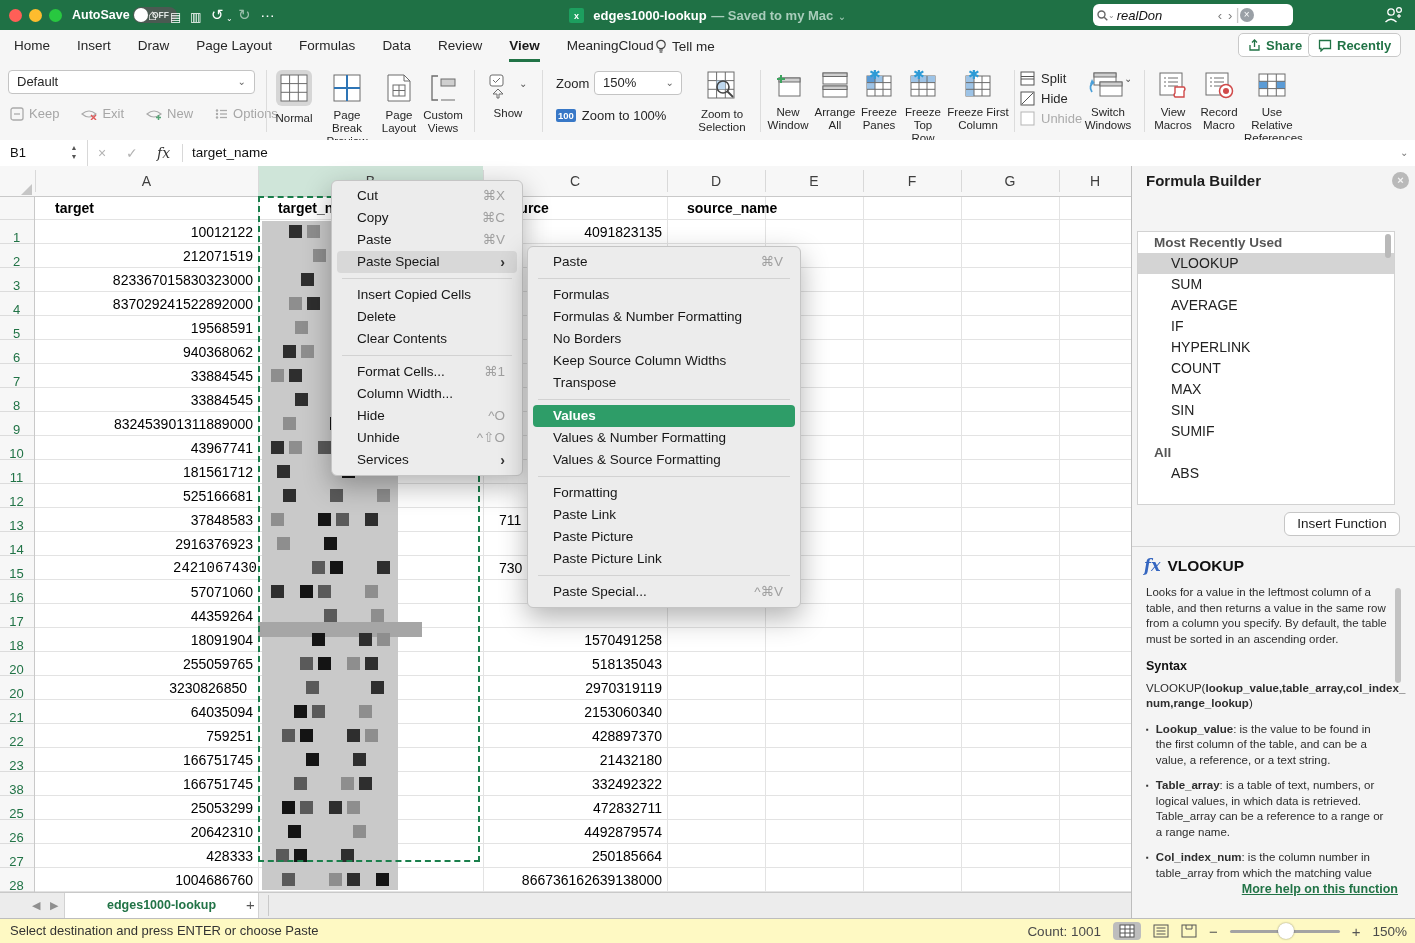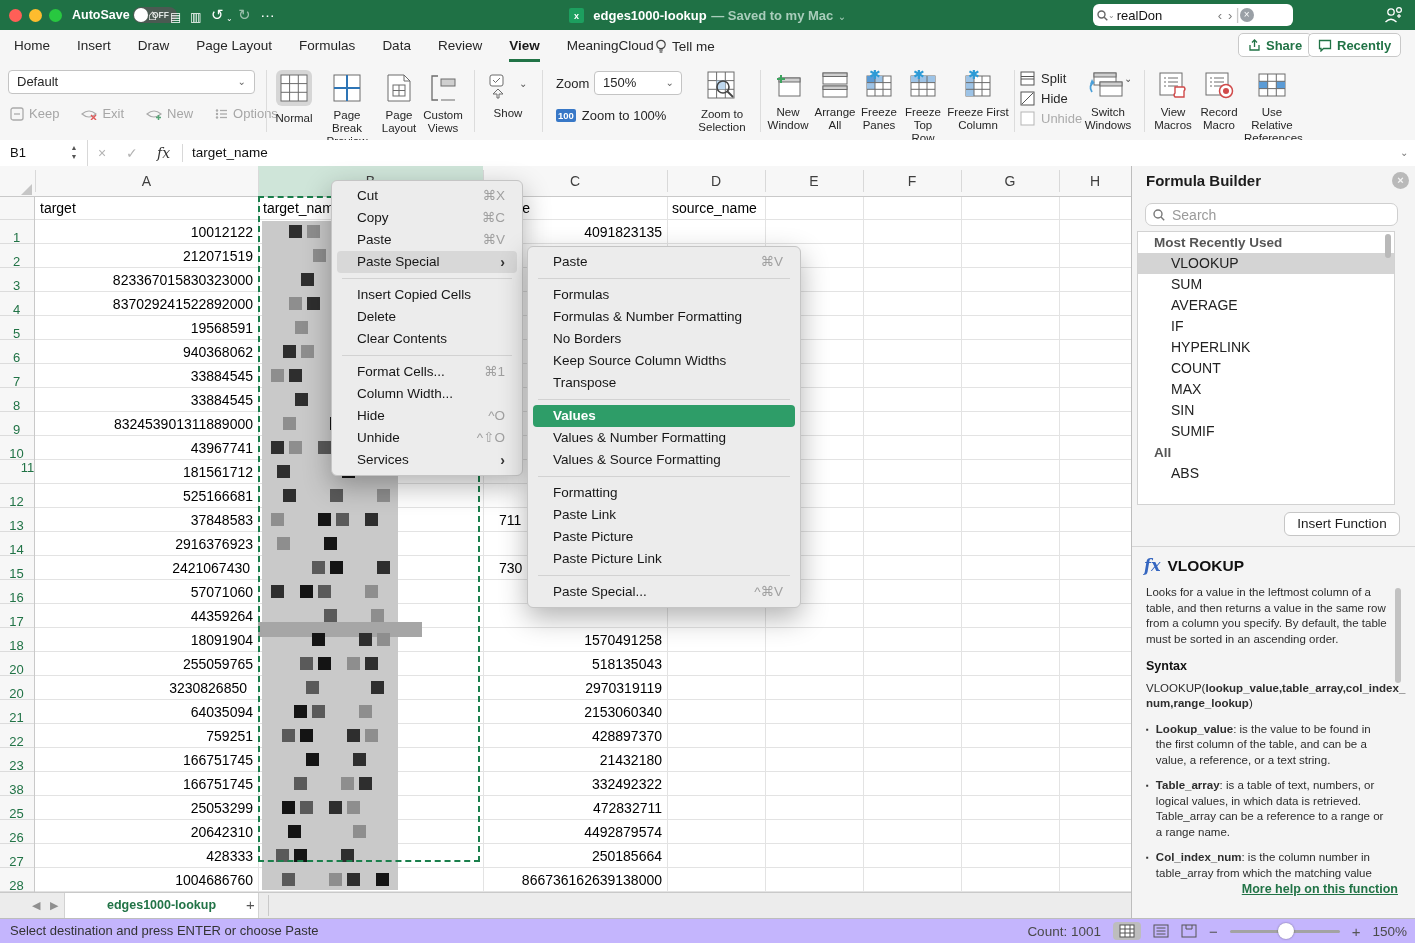--- a/index.html
+++ b/index.html
@@ -17,21 +17,21 @@
   #autosave-lbl{left:72px;top:8px;color:#fff;font-size:12.5px;font-weight:bold;}
   #autosave-toggle{left:133px;top:7px;width:44px;height:16px;background:#4b5a52;border-radius:9px;}
   #autosave-knob{left:1px;top:1px;width:14px;height:14px;border-radius:50%;background:#fff;}
   #autosave-state{left:19px;top:3px;color:#dfe5e2;font-size:8.5px;font-weight:bold;}
   .tb-ico{top:5px;color:#fff;font-size:15px;line-height:20px;}
   #doc-title-wrap{left:0;top:0;width:1415px;height:30px;text-align:center;line-height:30px;}
   #doc-title{color:#fff;font-size:13px;font-weight:bold;}
   #doc-status{color:#a9cdbb;font-size:13px;font-weight:bold;}
   #doc-status-chev{color:#a9cdbb;font-size:10px;}
   #tb-search{left:1093px;top:4px;width:200px;height:22px;background:#fff;border-radius:6px;display:flex;align-items:center;padding:0 4px;box-sizing:border-box;}
-  #tb-search input{border:none;outline:none;font-size:13px;width:96px;font-family:inherit;color:#111;background:transparent;}
+  #tb-search input{border:none;outline:none;font-size:13px;width:96px;font-family:inherit;color:#111;background:transparent;font-style:italic;}
   .srch-nav{color:#7c7c7c;font-size:13px;padding:0 3px;}
   #srch-clear{width:14px;height:14px;border-radius:50%;background:#9aa0a6;color:#fff;font-size:10px;line-height:14px;text-align:center;}
 
   
   #tabrow{left:0;top:30px;width:1415px;height:32px;background:#f6f6f6;border-bottom:1px solid #e2e2e2;}
   .rtab{position:relative;display:inline-block;font-size:13.5px;color:#262626;padding:8px 0 6px 0;margin-right:27px;}
   .rtab.active{font-weight:bold;color:#1a1a1a;border-bottom:3px solid #217346;}
   #tabs-wrap{left:14px;top:0;height:32px;white-space:nowrap;}
   #tellme{display:inline-flex;align-items:center;gap:5px;font-size:13.5px;color:#262626;}
   .hdr-btn{top:3px;height:24px;border:1px solid #c9c9c9;border-radius:5px;background:#fff;display:flex;align-items:center;gap:5px;padding:0 9px;font-size:13px;color:#217346;font-weight:bold;box-sizing:border-box;}
@@ -74,21 +74,21 @@
   .colhdr-sep{position:absolute;top:4px;width:1px;height:22px;background:#d9d9d9;}
   #bhdr-sel{left:258px;top:0;width:225px;height:30px;background:#cfe5d9;}
   #corner-tri{left:21px;top:18px;width:0;height:0;border-left:11px solid transparent;border-bottom:11px solid #c6c6c6;}
   #grid{left:0;top:30px;width:1131px;height:696px;
         background-image:repeating-linear-gradient(to bottom,transparent 0 23px,#e3e3e3 23px 24px);}
   #gutter{left:0;top:30px;width:35px;height:696px;background:#f7f7f7;border-right:1px solid #c9c9c9;box-sizing:border-box;
         background-image:repeating-linear-gradient(to bottom,transparent 0 23px,#dcdcdc 23px 24px);}
   .vline{position:absolute;top:30px;width:1px;height:696px;background:#e3e3e3;}
   .rownum{position:absolute;left:0;width:33px;height:24px;line-height:24px;text-align:center;font-size:13px;color:#217346;}
   .cell{position:absolute;height:24px;line-height:24px;font-size:14px;color:#000;white-space:nowrap;}
-  .cell.hdr{font-weight:normal;}
+  .cell.hdr{font-weight:bold;margin-left:15px;}
   .cell.num{text-align:right;}
   #ants{left:258px;top:30px;width:222px;height:666px;border:2px dashed #1a7f4b;box-sizing:border-box;z-index:3;}
   #mosaic-strip{left:262px;top:55px;width:136px;height:669px;background:#c9c9c9;z-index:2;}
   .mblock{position:absolute;width:13px;height:13px;z-index:2;}
   #mosaic-bar{left:258px;top:456px;width:164px;height:15px;background:#a6a6a6;z-index:2;}
 
   
   .menu{background:#ececec;border:1px solid #c5c5c5;border-radius:6px;box-shadow:0 10px 28px rgba(0,0,0,.3);padding:4px 0;z-index:40;}
   #ctx-menu{left:331px;top:180px;width:190px;}
   #ps-menu{left:527px;top:246px;width:272px;z-index:41;}
@@ -125,21 +125,21 @@
   #fb-morehelp{left:0;top:716px;width:266px;text-align:right;font-size:12.5px;color:#217346;text-decoration:underline;font-weight:bold;}
 
   
   #tabbar{left:0;top:892px;width:1131px;height:26px;background:#ececec;border-top:1px solid #c9c9c9;box-sizing:border-box;}
   .tab-nav{top:6px;font-size:11px;color:#8f8f8f;}
   #sheet-tab{left:64px;top:0;height:25px;background:#fff;border-left:1px solid #d2d2d2;border-right:1px solid #d2d2d2;padding:0 42px;line-height:25px;font-size:12.5px;font-weight:bold;color:#217346;}
   #tab-add{left:246px;top:3px;font-size:15px;color:#555;}
   #tab-add-sep{left:268px;top:2px;width:1px;height:21px;background:#c9c9c9;}
 
   
-  #statusbar{left:0;top:918px;width:1415px;height:25px;background:#c4b5fd;border-top:1px solid #bdbdbd;box-sizing:border-box;z-index:30;}
+  #statusbar{left:0;top:918px;width:1415px;height:25px;background:#fef9c3;border-top:1px solid #bdbdbd;box-sizing:border-box;z-index:30;}
   #status-msg{left:10px;top:0;font-size:13px;color:#333;line-height:24px;}
   #status-right{right:8px;top:0;height:24px;display:flex;align-items:center;gap:12px;position:absolute;}
   #status-count{font-size:13.5px;color:#4a4a4a;}
   .sb-chip{background:#bdbdbd;border-radius:4px;padding:2px 6px;}
   #zoom-slider{width:110px;height:3px;background:#a3a3a3;border-radius:2px;position:relative;}
   #zoom-thumb{position:absolute;left:44%;top:-7px;width:16px;height:16px;border-radius:50%;background:#fff;box-shadow:0 0 2px rgba(0,0,0,.45);}
   #sb-zoom{font-size:13.5px;color:#4a4a4a;}
   .sb-pm{font-size:15px;color:#555;}
 </style>
 </head>
@@ -490,21 +490,21 @@
       <div class="rownum" style="top: 30px;">1</div>
       <div class="rownum" style="top: 54px;">2</div>
       <div class="rownum" style="top: 78px;">3</div>
       <div class="rownum" style="top: 102px;">4</div>
       <div class="rownum" style="top: 126px;">5</div>
       <div class="rownum" style="top: 150px;">6</div>
       <div class="rownum" style="top: 174px;">7</div>
       <div class="rownum" style="top: 198px;">8</div>
       <div class="rownum" style="top: 222px;">9</div>
       <div class="rownum" style="top: 246px;">10</div>
-      <div class="rownum" style="top: 260px; margin-left: 11px;">11</div>
+      <div class="rownum" style="top: 270px;">11</div>
       <div class="rownum" style="top: 294px;">12</div>
       <div class="rownum" style="top: 318px;">13</div>
       <div class="rownum" style="top: 342px;">14</div>
       <div class="rownum" style="top: 366px;">15</div>
       <div class="rownum" style="top: 390px;">16</div>
       <div class="rownum" style="top: 414px;">17</div>
       <div class="rownum" style="top: 438px;">18</div>
       <div class="rownum" style="top: 462px;">20</div>
       <div class="rownum" style="top: 486px;">20</div>
       <div class="rownum" style="top: 510px;">21</div>
@@ -627,21 +627,21 @@
       <div class="cell num" style="top: 150px; left: 35px; width: 213px; padding: 0px 5px;">19568591</div>
       <div class="cell num" style="top: 174px; left: 35px; width: 213px; padding: 0px 5px;">940368062</div>
       <div class="cell num" style="top: 198px; left: 35px; width: 213px; padding: 0px 5px;">33884545</div>
       <div class="cell num" style="top: 222px; left: 35px; width: 213px; padding: 0px 5px;">33884545</div>
       <div class="cell num" style="top: 246px; left: 35px; width: 213px; padding: 0px 5px;">832453901311889000</div>
       <div class="cell num" style="top: 270px; left: 35px; width: 213px; padding: 0px 5px;">43967741</div>
       <div class="cell num" style="top: 294px; left: 35px; width: 213px; padding: 0px 5px;">181561712</div>
       <div class="cell num" style="top: 318px; left: 35px; width: 213px; padding: 0px 5px;">525166681</div>
       <div class="cell num" style="top: 342px; left: 35px; width: 213px; padding: 0px 5px;">37848583</div>
       <div class="cell num" style="top: 366px; left: 35px; width: 213px; padding: 0px 5px;">2916376923</div>
-      <div class="cell num" style="top: 390px; left: 32px; width: 213px; padding: 0px 5px;">2421067430</div>
+      <div class="cell num" style="top: 390px; left: 39px; width: 213px; padding: 0px 5px; font-family: Liberation Mono, monospace;">2421067430</div>
       <div class="cell num" style="top: 414px; left: 35px; width: 213px; padding: 0px 5px;">57071060</div>
       <div class="cell num" style="top: 438px; left: 35px; width: 213px; padding: 0px 5px;">44359264</div>
       <div class="cell num" style="top: 462px; left: 35px; width: 213px; padding: 0px 5px;">18091904</div>
       <div class="cell num" style="top: 486px; left: 35px; width: 213px; padding: 0px 5px;">255059765</div>
       <div class="cell num" style="top: 510px; left: 29px; width: 213px; padding: 0px 5px;">3230826850</div>
       <div class="cell num" style="top: 534px; left: 35px; width: 213px; padding: 0px 5px;">64035094</div>
       <div class="cell num" style="top: 558px; left: 35px; width: 213px; padding: 0px 5px;">759251</div>
       <div class="cell num" style="top: 582px; left: 35px; width: 213px; padding: 0px 5px;">166751745</div>
       <div class="cell num" style="top: 606px; left: 35px; width: 213px; padding: 0px 5px;">166751745</div>
       <div class="cell num" style="top: 630px; left: 35px; width: 213px; padding: 0px 5px;">25053299</div>
@@ -782,27 +782,20 @@
     <div class="msep"></div>
     <div class="mrow">
       <span class="mlabel">Paste Special...</span>
       <span class="msc">^⌘V</span>
     </div>
   </div>
 
 <div id="fb-panel" class="abs">
   <div id="fb-title" class="abs">Formula Builder</div>
   <div id="fb-close" class="abs">×</div>
-  <div id="fb-search" class="abs">
-    <svg width="12" height="12">
-        <circle cx="5" cy="5" r="4" fill="none" stroke="#777" stroke-width="1.4"></circle>
-        <line x1="8" y1="8" x2="11.2" y2="11.2" stroke="#777" stroke-width="1.4"></line>
-      </svg>
-    <input placeholder="Search" style="">
-  </div>
   <div id="fb-list" class="abs">
       <div class="fbl-h">Most Recently Used</div>
       <div class="fbl-i sel">VLOOKUP</div>
       <div class="fbl-i">SUM</div>
       <div class="fbl-i">AVERAGE</div>
       <div class="fbl-i">IF</div>
       <div class="fbl-i">HYPERLINK</div>
       <div class="fbl-i">COUNT</div>
       <div class="fbl-i">MAX</div>
       <div class="fbl-i">SIN</div>

